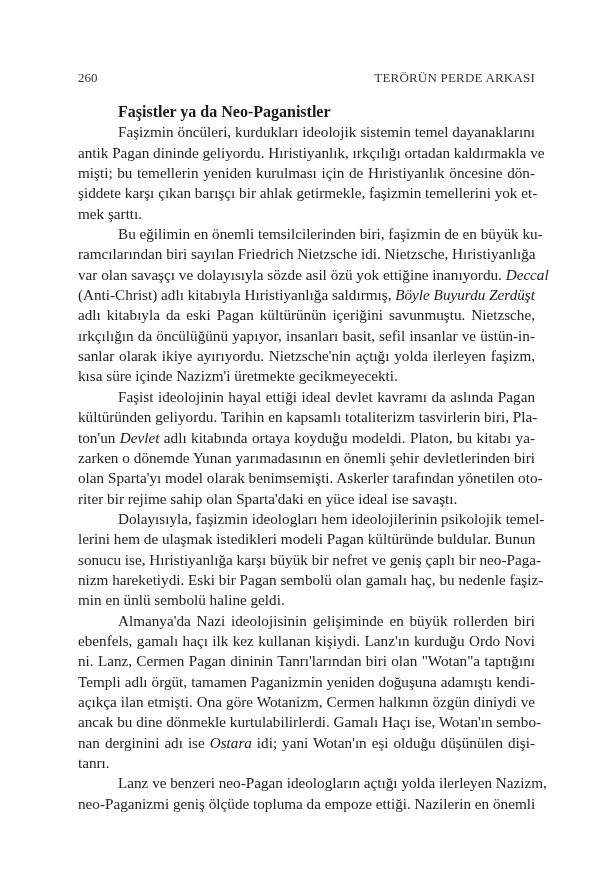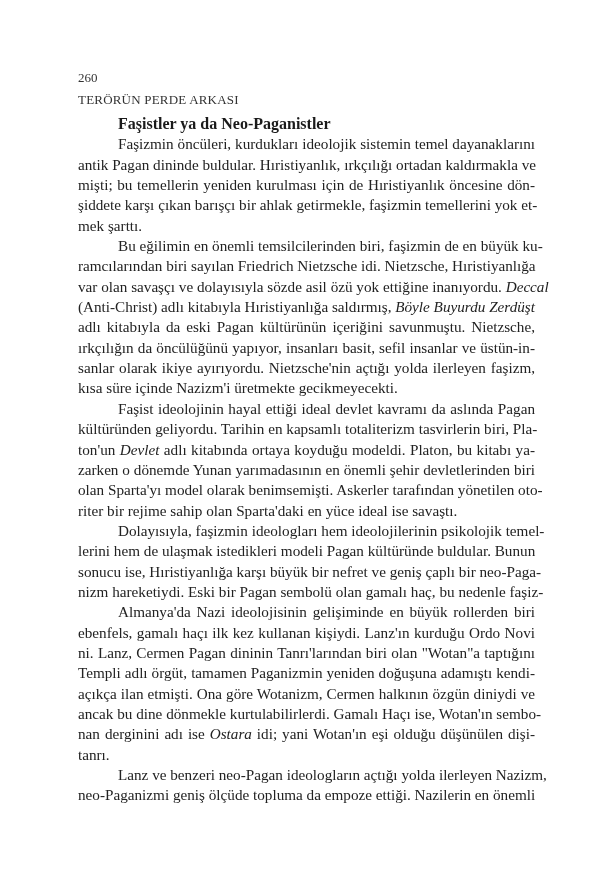--- a/index.html
+++ b/index.html
@@ -7,23 +7,23 @@
   .page {
     position: absolute; left: 0; top: 0; width: 488px; height: 888px;
     background: #ffffff; color: #222;
     font-family: "Liberation Serif", "DejaVu Serif", serif;
   }
   .running-head {
     position: absolute; top: 70px; left: 78px; width: 457px; height: 18px;
     font-size: 13px; color: #333;
   }
   .page-number { position: absolute; left: 0; top: 0; }
-  .running-title { position: absolute; left: 0; right: 0; text-align: left; top: 0; letter-spacing: 0.2px; margin-top: 22px; }
+  .running-title { position: absolute; left: 0; right: 0; text-align: right; top: 0; letter-spacing: 0.2px; }
   .content {
-    position: absolute; top: 114px; left: 78px; width: 457px;
+    position: absolute; top: 102px; left: 78px; width: 457px;
     font-size: 15.2px; line-height: 20.35px; color: #222;
     text-align: justify; hyphens: manual;
   }
   .section-heading {
     font-weight: bold; font-size: 16px; margin: 0; padding-left: 40px;
     line-height: 20.35px; color: #1a1a1a;
   }
   .line { display: block; text-align: justify; text-align-last: justify; white-space: nowrap; }
   .line.last { text-align-last: left; }
   .line.indent { padding-left: 40px; }
@@ -36,21 +36,21 @@
   <div class="running-head">
     <span class="page-number">260</span>
     <span class="running-title">TERÖRÜN PERDE ARKASI</span>
   </div>
 
   <div class="content">
     <h2 class="section-heading">Faşistler ya da Neo-Paganistler</h2>
     <div id="paragraphs">
         <div>
           <span class="line indent">Faşizmin öncüleri, kurdukları ideolojik sistemin temel dayanaklarını</span>
-          <span class="line">antik Pagan dininde buldular. Hıristiyanlık, ırkçılığı ortadan kaldırmakla ve</span>
+          <span class="line">antik Pagan dininde geliyordu. Hıristiyanlık, ırkçılığı ortadan kaldırmakla ve</span>
           <span class="line">mişti; bu temellerin yeniden kurulması için de Hıristiyanlık öncesine dön-</span>
           <span class="line">şiddete karşı çıkan barışçı bir ahlak getirmekle, faşizmin temellerini yok et-</span>
           <span class="line last">mek şarttı.</span>
         </div>
         <div>
           <span class="line indent">Bu eğilimin en önemli temsilcilerinden biri, faşizmin de en büyük ku-</span>
           <span class="line">ramcılarından biri sayılan Friedrich Nietzsche idi. Nietzsche, Hıristiyanlığa</span>
           <span class="line">var olan savaşçı ve dolayısıyla sözde asil özü yok ettiğine inanıyordu. <i>Deccal</i></span>
           <span class="line">(Anti-Christ) adlı kitabıyla Hıristiyanlığa saldırmış, <i>Böyle Buyurdu Zerdüşt</i></span>
           <span class="line">adlı kitabıyla da eski Pagan kültürünün içeriğini savunmuştu. Nietzsche,</span>
@@ -64,20 +64,21 @@
           <span class="line">ton'un <i>Devlet</i> adlı kitabında ortaya koyduğu modeldi. Platon, bu kitabı ya-</span>
           <span class="line">zarken o dönemde Yunan yarımadasının en önemli şehir devletlerinden biri</span>
           <span class="line">olan Sparta'yı model olarak benimsemişti. Askerler tarafından yönetilen oto-</span>
           <span class="line last">riter bir rejime sahip olan Sparta'daki en yüce ideal ise savaştı.</span>
         </div>
         <div>
           <span class="line indent">Dolayısıyla, faşizmin ideologları hem ideolojilerinin psikolojik temel-</span>
           <span class="line">lerini hem de ulaşmak istedikleri modeli Pagan kültüründe buldular. Bunun</span>
           <span class="line">sonucu ise, Hıristiyanlığa karşı büyük bir nefret ve geniş çaplı bir neo-Paga-</span>
           <span class="line">nizm hareketiydi. Eski bir Pagan sembolü olan gamalı haç, bu nedenle faşiz-</span>
+          <span class="line last">min en ünlü sembolü haline geldi.</span>
         </div>
         <div>
           <span class="line indent">Almanya'da Nazi ideolojisinin gelişiminde en büyük rollerden biri</span>
           <span class="line">ebenfels, gamalı haçı ilk kez kullanan kişiydi. Lanz'ın kurduğu Ordo Novi</span>
           <span class="line">ni. Lanz, Cermen Pagan dininin Tanrı'larından biri olan "Wotan"a taptığını</span>
           <span class="line">Templi adlı örgüt, tamamen Paganizmin yeniden doğuşuna adamıştı kendi-</span>
           <span class="line">açıkça ilan etmişti. Ona göre Wotanizm, Cermen halkının özgün diniydi ve</span>
           <span class="line">ancak bu dine dönmekle kurtulabilirlerdi. Gamalı Haçı ise, Wotan'ın sembo-</span>
           <span class="line">nan derginini adı ise <i>Ostara</i> idi; yani Wotan'ın eşi olduğu düşünülen dişi-</span>
           <span class="line last">tanrı.</span>

